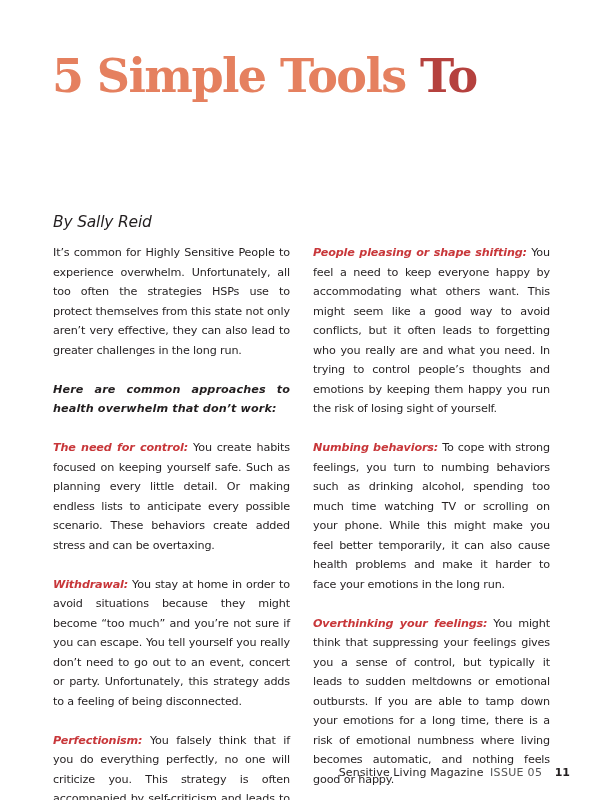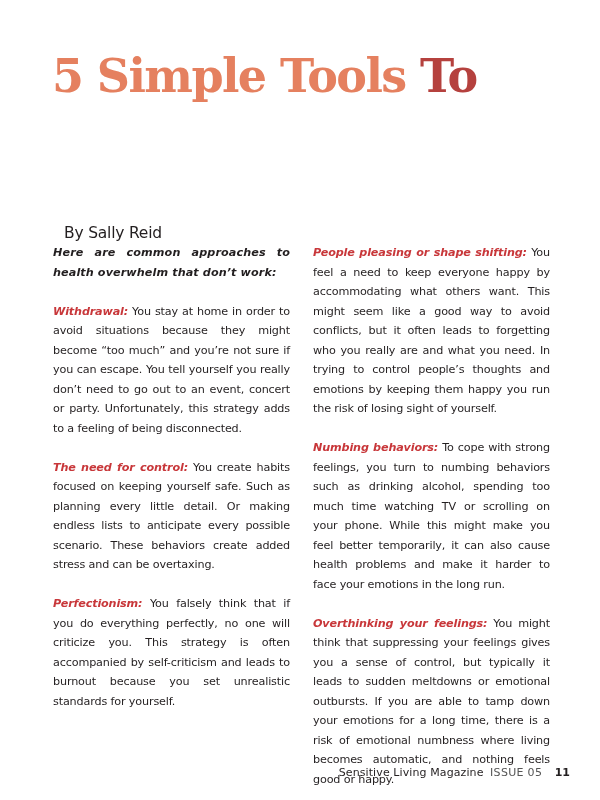--- a/index.html
+++ b/index.html
@@ -10,21 +10,21 @@
     .title {
       position: absolute; left: 52px; top: 48px; width: 520px;
       font-family: "DejaVu Serif", serif; font-weight: bold;
       font-size: 46px; line-height: 56px; letter-spacing: -1.6px;
       margin: 0; color: #b5413e;
     }
     .title .accent { color: #e5805f; }
     .byline {
       position: absolute; left: 53px; top: 213px;
       font-family: "DejaVu Sans", sans-serif; font-size: 15.5px; font-weight: normal;
-      color: #231f20; margin: 11px; letter-spacing: -0.2px;
+      color: #231f20; margin: 0; letter-spacing: -0.2px; font-style: italic;
     }
     .col {
       position: absolute; top: 244px; width: 237px;
       font-size: 11.2px; line-height: 19.5px; letter-spacing: -0.15px;
       text-align: justify;
     }
     .col.left { left: 53px; top: 243px; }
     .col.right { left: 313px; top: 243px; }
     .col p { margin: 0 0 19.5px 0; }
     .lead { color: #c8373a; font-weight: bold; font-style: italic; }
@@ -41,23 +41,24 @@
 <body>
 
 <h1 class="title">
   <span class="accent">5 Simple Tools</span><span> To</span><br>
   <br>
 </h1>
 
 <p class="byline">By Sally Reid</p>
 
 <div class="col left">
+  <p>It’s common for Highly Sensitive People to experience overwhelm. Unfortunately, all too often the strategies HSPs use to protect themselves from this state not only aren’t very effective, they can also lead to greater challenges in the long run.</p>
   <p class="intro-bold">Here are common approaches to health overwhelm that don’t work:</p>
+  <p><span class="lead">The need for control:</span><span> You create habits focused on keeping yourself safe. Such as planning every little detail. Or making endless lists to anticipate every possible scenario. These behaviors create added stress and can be overtaxing.</span></p>
   <p><span class="lead">Withdrawal:</span><span> You stay at home in order to avoid situations because they might become “too much” and you’re not sure if you can escape. You tell yourself you really don’t need to go out to an event, concert or party. Unfortunately, this strategy adds to a feeling of being disconnected.</span></p>
-  <p><span class="lead">The need for control:</span><span> You create habits focused on keeping yourself safe. Such as planning every little detail. Or making endless lists to anticipate every possible scenario. These behaviors create added stress and can be overtaxing.</span></p>
   <p><span class="lead">Perfectionism:</span><span> You falsely think that if you do everything perfectly, no one will criticize you. This strategy is often accompanied by self-criticism and leads to burnout because you set unrealistic standards for yourself.</span></p>
 </div>
 
 <div class="col right">
   <p><span class="lead">People pleasing or shape shifting:</span><span> You feel a need to keep everyone happy by accommodating what others want. This might seem like a good way to avoid conflicts, but it often leads to forgetting who you really are and what you need. In trying to control people’s thoughts and emotions by keeping them happy you run the risk of losing sight of yourself.</span></p>
   <p><span class="lead">Numbing behaviors:</span><span> To cope with strong feelings, you turn to numbing behaviors such as drinking alcohol, spending too much time watching TV or scrolling on your phone. While this might make you feel better temporarily, it can also cause health problems and make it harder to face your emotions in the long run.</span></p>
   <p><span class="lead">Overthinking your feelings:</span><span> You might think that suppressing your feelings gives you a sense of control, but typically it leads to sudden meltdowns or emotional outbursts. If you are able to tamp down your emotions for a long time, there is a risk of emotional numbness where living becomes automatic, and nothing feels good or happy.</span></p>
 </div>
 
 <div class="footer">

